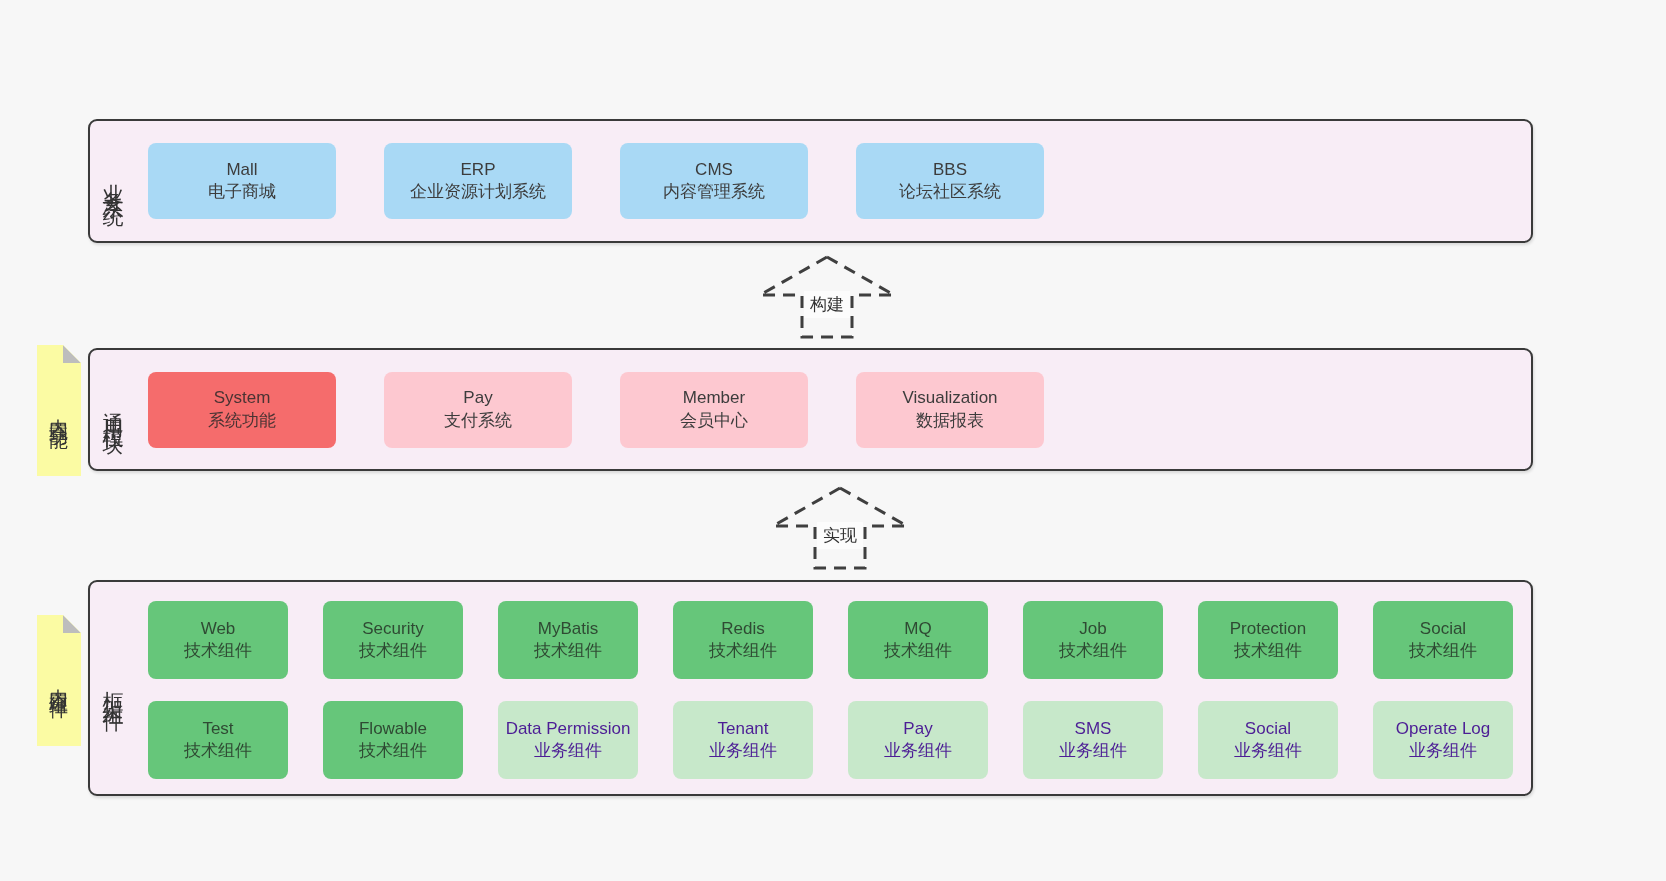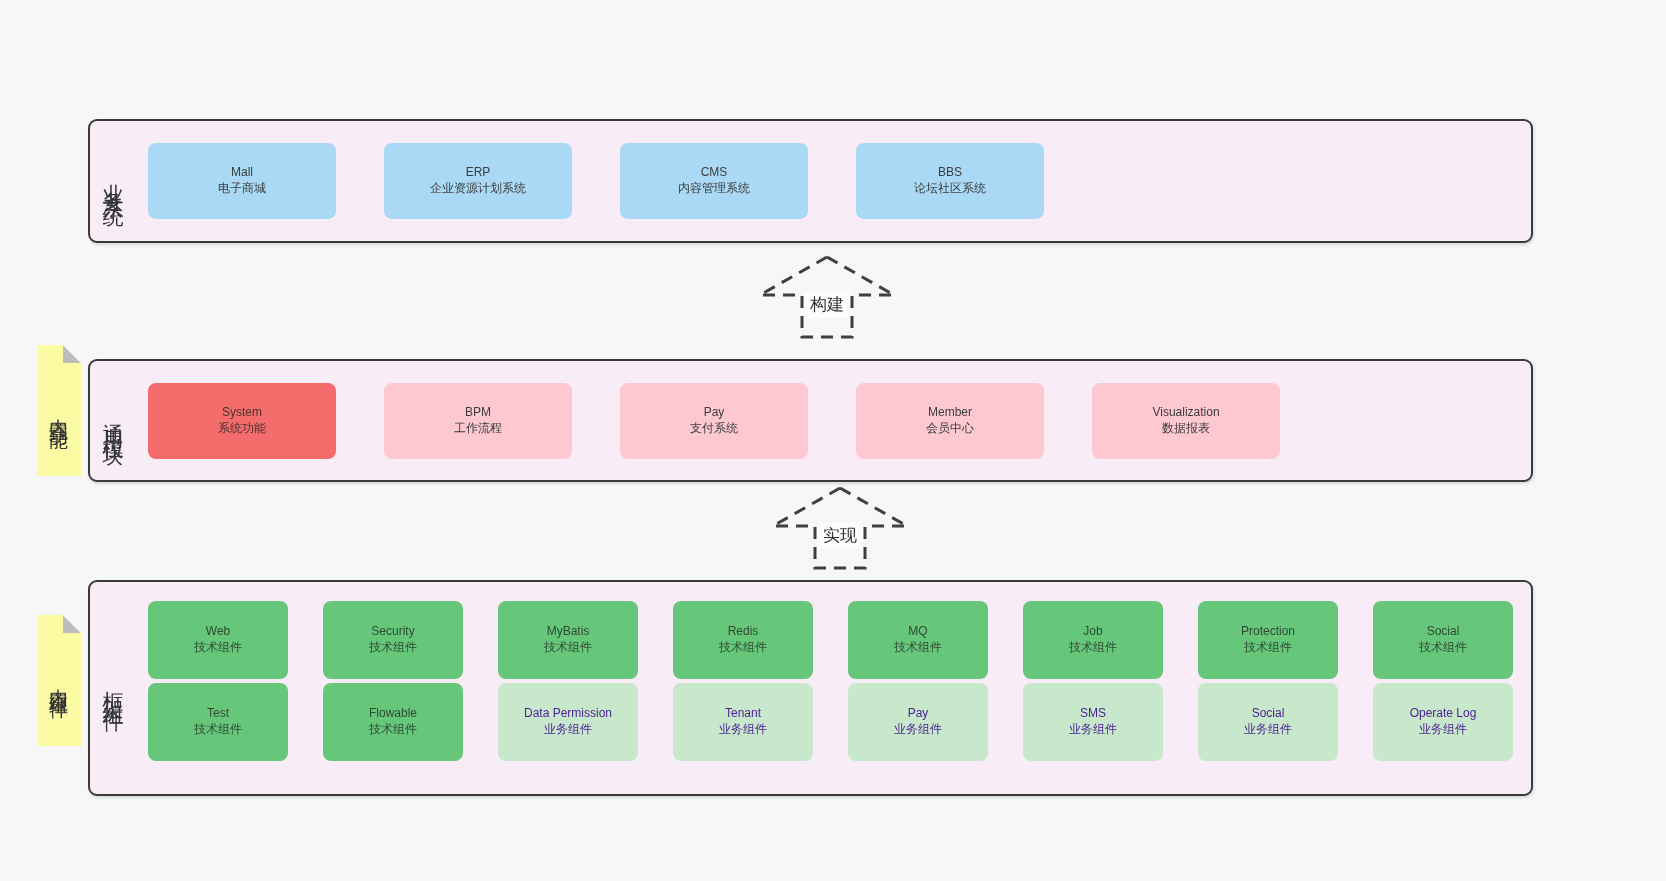--- a/index.html
+++ b/index.html
@@ -8,40 +8,40 @@
     background:#f7f7f7;
     font-family:"Liberation Sans", sans-serif;
     color:#3c3c3c;
   }
   .layer{
     position:absolute;left:88px;width:1445px;box-sizing:border-box;
     background:#f8edf6;border:2px solid #3a3a3a;border-radius:9px;
     box-shadow:1px 2px 3px rgba(0,0,0,0.12);
   }
   .layer-1{top:119px;height:124px;}
-  .layer-2{top:359px;height:123px;}
+  .layer-2{top:348px;height:123px;}
   .layer-3{top:580px;height:216px;}
   .layer-label{
     position:absolute;left:13px;top:50%;transform:translateY(-50%);
     writing-mode:vertical-rl;text-orientation:upright;
     font-size:21px;letter-spacing:7px;color:#333;line-height:1;white-space:nowrap;
   }
   .items{
     position:absolute;left:58px;top:50%;transform:translateY(-50%);
     display:flex;gap:48px;
   }
   .rows{
     position:absolute;left:58px;top:19px;
-    display:flex;flex-direction:column;gap:4px;
+    display:flex;flex-direction:column;gap:22px;
   }
   .row{display:flex;gap:35px;}
   .box{
     border-radius:8px;display:flex;flex-direction:column;
     align-items:center;justify-content:center;text-align:center;
-    font-size:12px;line-height:1.32;
+    font-size:17px;line-height:1.32;
   }
   .items .box{width:188px;height:76px;}
   .row .box{width:140px;height:78px;}
   .box.blue{background:#a9d9f5;}
   .box.red{background:#f56c6c;color:#4a3333;}
   .box.pink{background:#fdc8d0;}
   .box.green{background:#66c67a;color:#2f4a33;}
   .box.green-light{background:#c7e8ca;color:#4c1d95;}
   .box .box-name{white-space:pre-line;}
   .note{
@@ -102,24 +102,20 @@
   </div>
 
   <section class="layer layer-2">
     <div class="layer-label">通用模块</div>
     <div class="items">
       <div class="box red">
         <div class="box-name">System</div>
         <div class="box-desc">系统功能</div>
       </div>
       <div class="box pink">
-        <div class="box-name">BPM</div>
-        <div class="box-desc">工作流程</div>
-      </div>
-      <div class="box pink">
         <div class="box-name">Pay</div>
         <div class="box-desc">支付系统</div>
       </div>
       <div class="box pink">
         <div class="box-name">Member</div>
         <div class="box-desc">会员中心</div>
       </div>
       <div class="box pink">
         <div class="box-name">Visualization</div>
         <div class="box-desc">数据报表</div>

